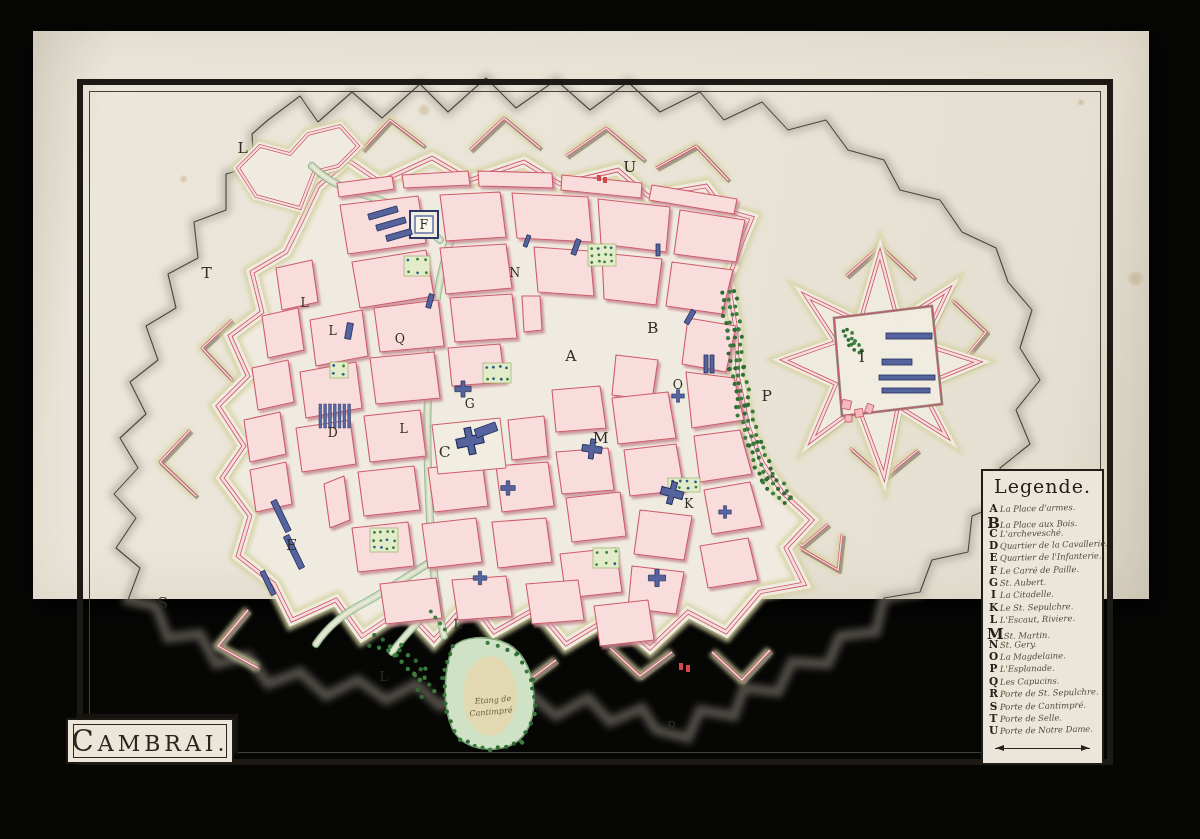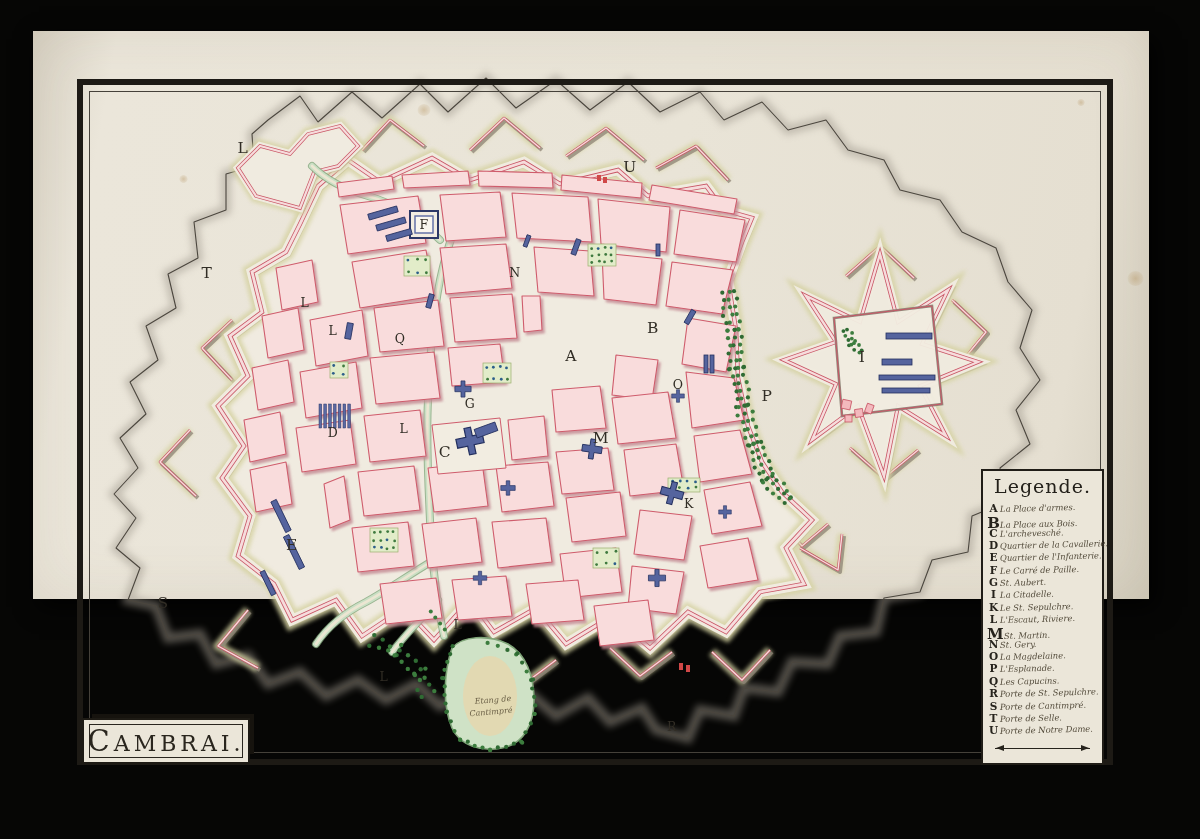--- a/index.html
+++ b/index.html
@@ -32,21 +32,21 @@
   .lg-row{display:flex;align-items:baseline;height:12.35px;overflow:visible;}
   .lg-letter{flex:0 0 13px;text-align:center;font:bold 10.5px "DejaVu Serif",serif;color:#26231c;}
   .lg-row:nth-child(2) .lg-letter,.lg-row:nth-child(11) .lg-letter{font-size:15px;}
   .lg-text{font:italic 8.4px/1.05 "DejaVu Serif",serif;color:#534b3b;white-space:nowrap;
     transform:rotate(-1.5deg);transform-origin:left center;}
   .lg-arrow{position:absolute;left:12px;right:12px;bottom:14px;border-top:1.8px solid #26231c;}
   .lg-arrow:before,.lg-arrow:after{content:"";position:absolute;top:-4.5px;border:3.5px solid transparent;}
   .lg-arrow:before{left:-2px;border-right:8px solid #26231c;}
   .lg-arrow:after{right:-2px;border-left:8px solid #26231c;}
   
-  .cartouche{position:absolute;left:49px;top:687px;width:168px;height:46px;z-index:4;
+  .cartouche{position:absolute;left:33px;top:687px;width:168px;height:46px;z-index:4;
     border:2px solid #1d1a14;background:#ebe6d9;
     box-shadow:7px -7px 0 -3px #16130e, 0 0 0 1px #ebe6d9 inset;
     display:flex;align-items:center;justify-content:center;}
   .cartouche-inner{border:1px solid #2a261f;padding:2px 8px;width:94%;height:82%;
     display:flex;align-items:center;justify-content:center;}
   .cartouche-title{font:22px "DejaVu Serif",serif;color:#2a261e;letter-spacing:4px;white-space:nowrap;}
   .cartouche-title::first-letter{font-size:29px;}
 </style>
 </head>
 <body>

